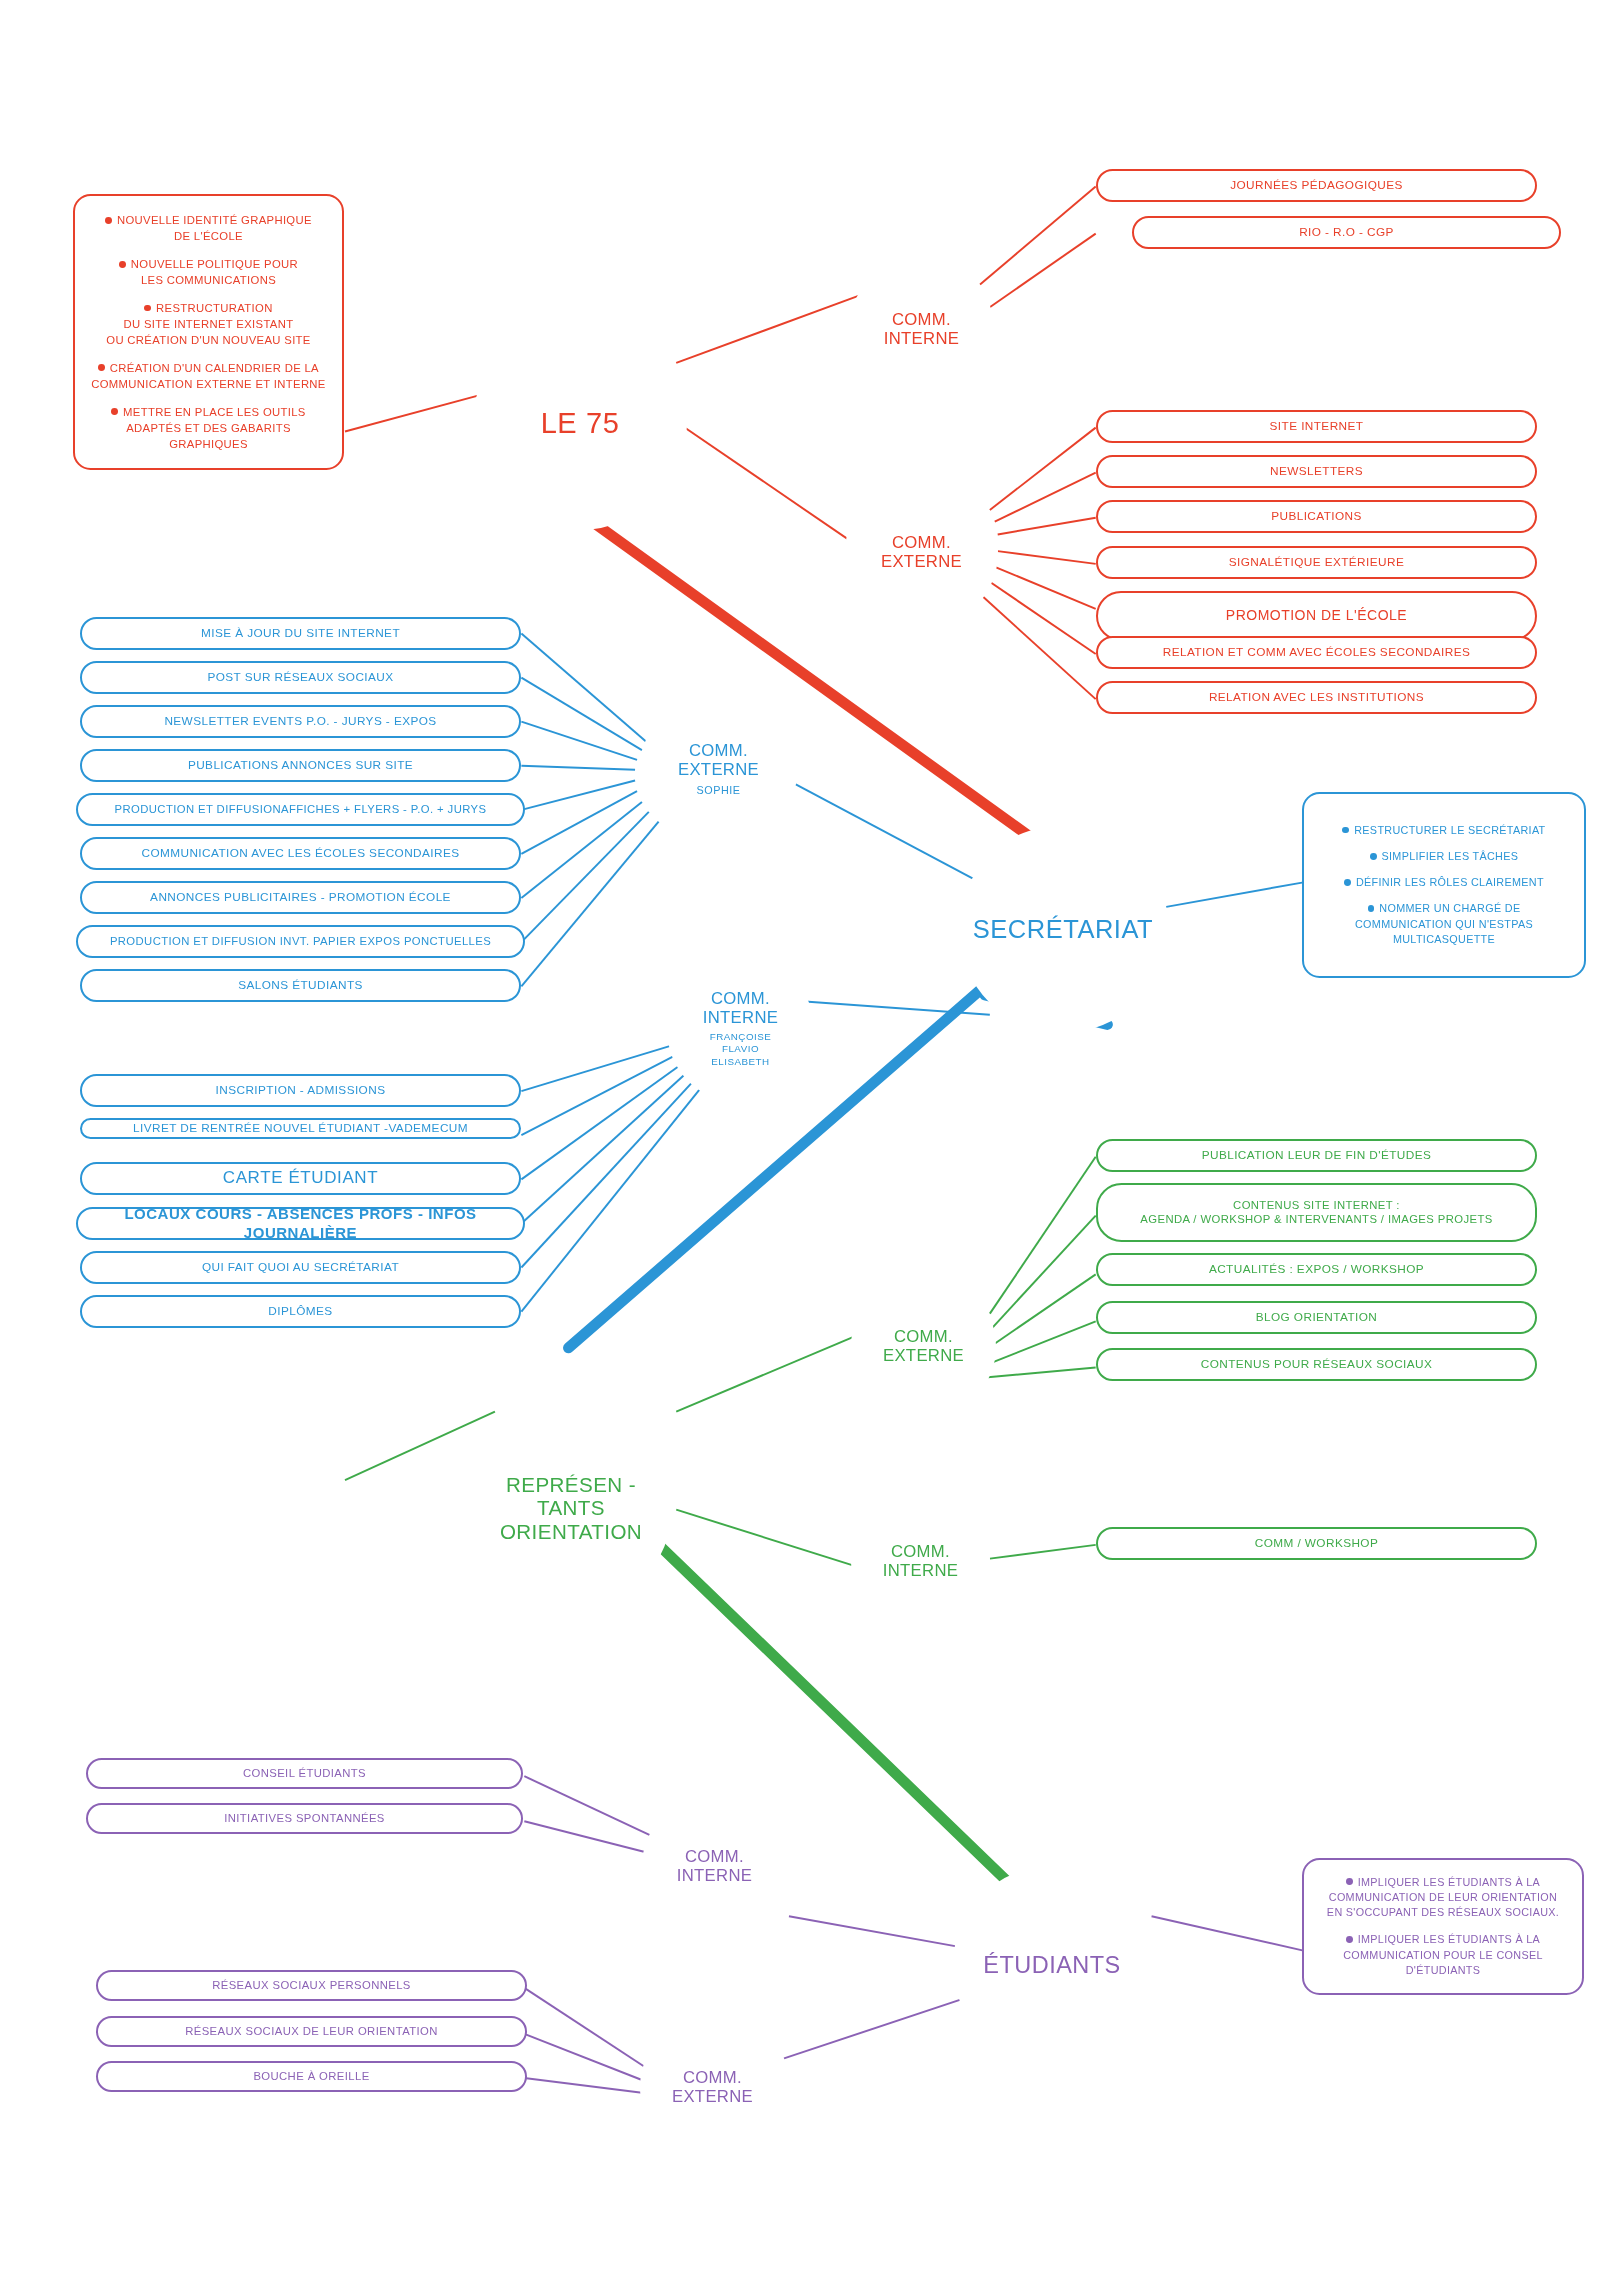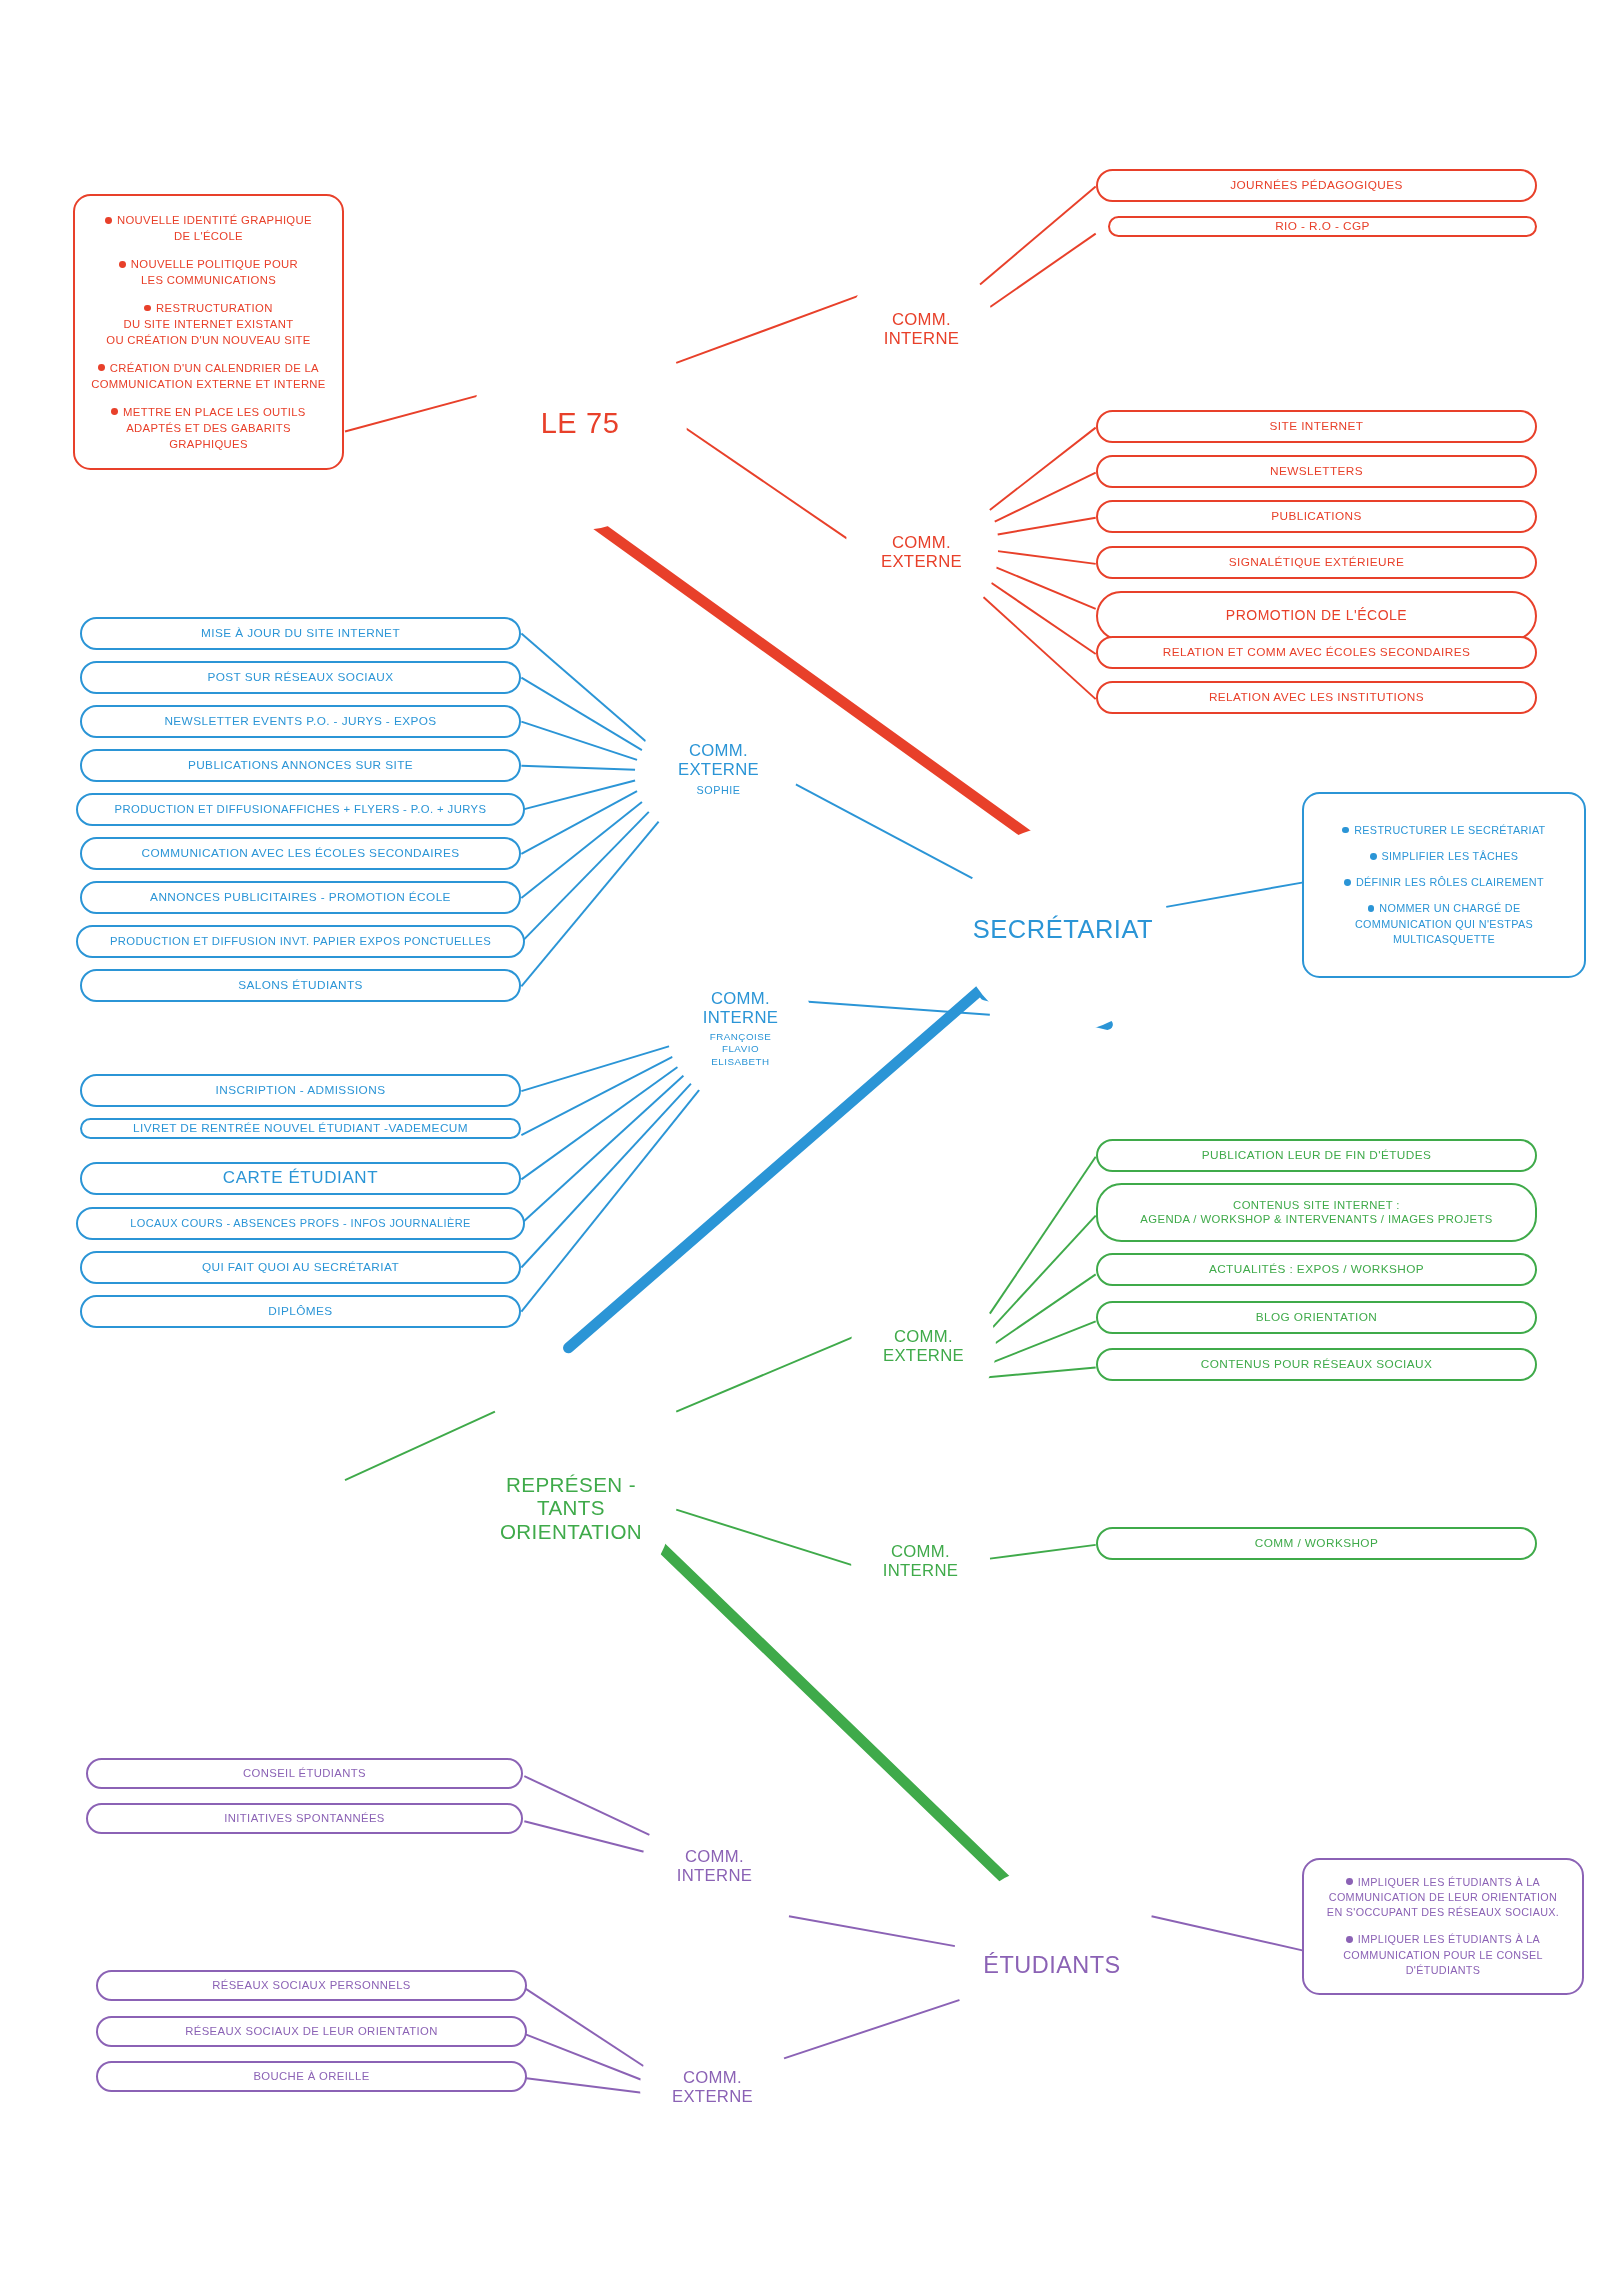--- a/index.html
+++ b/index.html
@@ -202,21 +202,21 @@
   </div>
 
   <div class="circle c-purple" style="left:640px;top:2015px;width:145px;height:145px;border-width:3.9px;font-size:16.7px;white-space:pre-line;">
     <span>COMM.
 EXTERNE</span>
   </div>
 
   <div class="pill c-red" style="left:1096px;top:169px;width:441px;height:33px;font-size:11.8px;">
     <span>JOURNÉES PÉDAGOGIQUES</span>
     </div>
-  <div class="pill c-red" style="left:1108px;top:216px;width:429px;height:21px;font-size:11.8px;">
+  <div class="pill c-red" style="left:1132px;top:216px;width:429px;height:33px;font-size:11.8px;">
     <span>RIO - R.O - CGP</span>
     </div>
 
   <div class="pill c-red" style="left:1096px;top:410px;width:441px;height:33px;font-size:11.8px;">
     <span>SITE INTERNET</span>
     </div>
   <div class="pill c-red" style="left:1096px;top:455px;width:441px;height:33px;font-size:11.8px;">
     <span>NEWSLETTERS</span>
     </div>
   <div class="pill c-red" style="left:1096px;top:500px;width:441px;height:33px;font-size:11.8px;">
@@ -265,21 +265,21 @@
 
   <div class="pill c-blue" style="left:80px;top:1074px;width:441px;height:33px;font-size:11.8px;">
     <span>INSCRIPTION - ADMISSIONS</span>
     </div>
   <div class="pill c-blue" style="left:80px;top:1118px;width:441px;height:21px;font-size:11.8px;">
     <span>LIVRET DE RENTRÉE NOUVEL ÉTUDIANT -VADEMECUM</span>
     </div>
   <div class="pill c-blue" style="left:80px;top:1162px;width:441px;height:33px;font-size:17px;">
     <span>CARTE ÉTUDIANT</span>
     </div>
-  <div class="pill c-blue" style="left:76px;top:1207px;width:449px;height:33px;font-size:11px;">
+  <div class="pill c-blue" style="left:76px;top:1207px;width:449px;height:33px;font-size:15px;font-weight:bold;">
     <span>LOCAUX COURS - ABSENCES PROFS - INFOS JOURNALIÈRE</span>
     </div>
   <div class="pill c-blue" style="left:80px;top:1251px;width:441px;height:33px;font-size:11.8px;">
     <span>QUI FAIT QUOI AU SECRÉTARIAT</span>
     </div>
   <div class="pill c-blue" style="left:80px;top:1295px;width:441px;height:33px;font-size:11.8px;">
     <span>DIPLÔMES</span>
     </div>
 
   <div class="note c-blue" style="left:1302px;top:792px;width:284px;height:186px;font-size:10.8px;">

